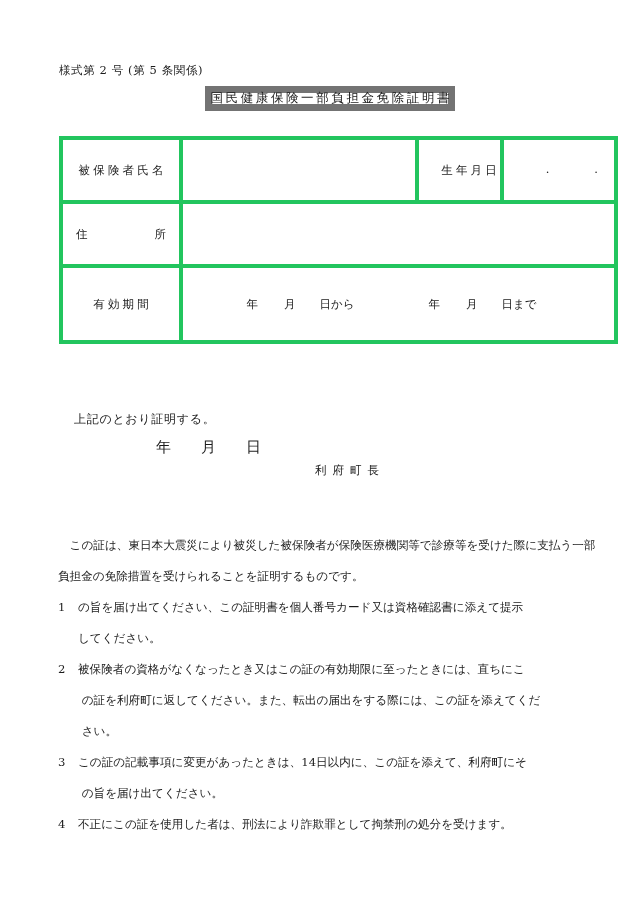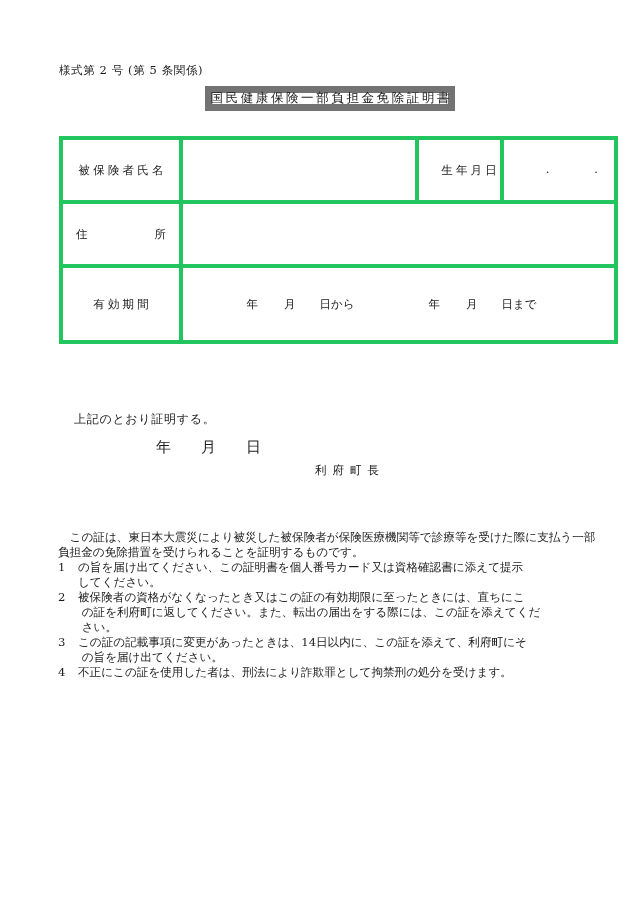--- a/index.html
+++ b/index.html
@@ -162,21 +162,21 @@
     white-space: nowrap;
   }
 
   
   .notes {
     position: absolute;
     left: 58px;
     top: 530px;
     width: 545px;
     font-size: 11.6px;
-    line-height: 15px;
+    line-height: 31px;
   }
   .note-p {
     margin: 0;
     white-space: pre-wrap;
   }
   .note-item {
     margin: 0;
     display: flex;
     align-items: flex-start;
   }

